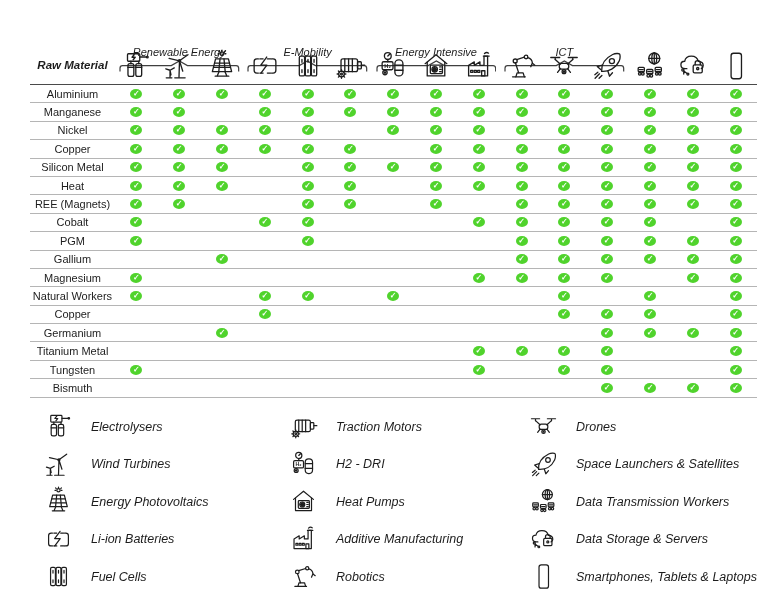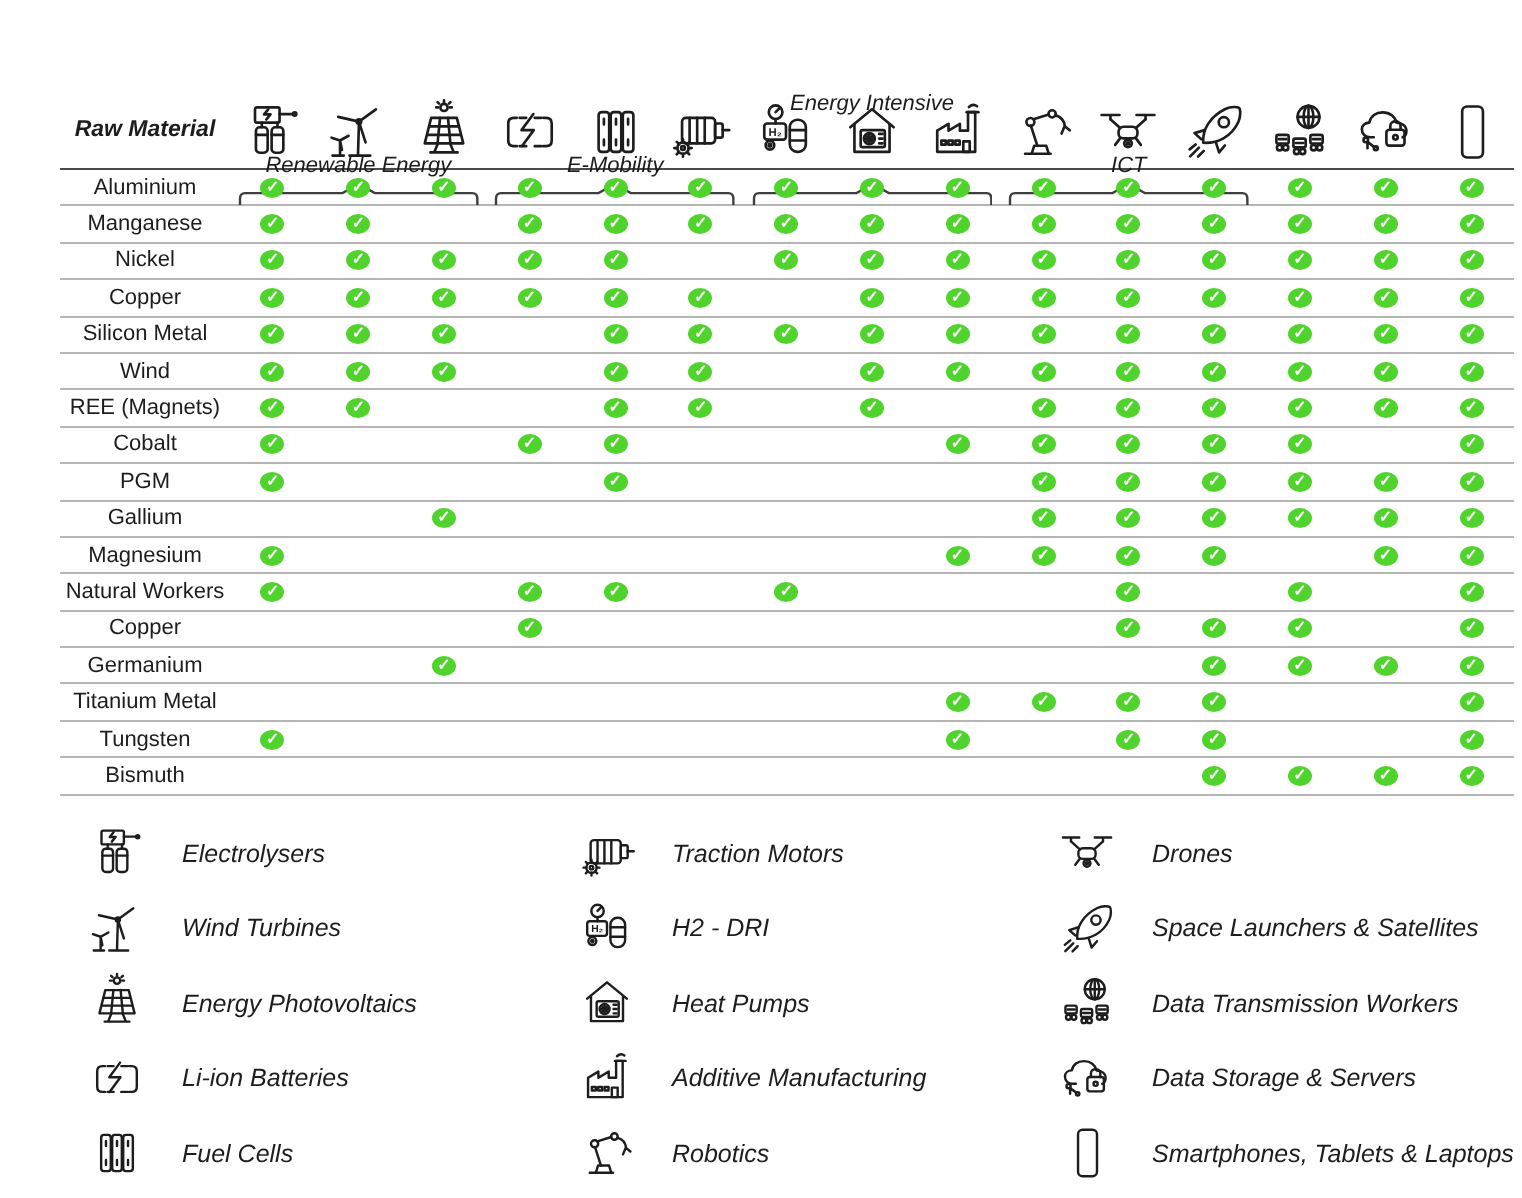--- a/index.html
+++ b/index.html
@@ -41,21 +41,21 @@
           <svg class="bracket" viewBox="0 0 120 13" preserveAspectRatio="none">
             <path d="M1 12.5V9Q1 6 3.5 6H52L60 1L68 6H116.5Q119 6 119 9V12.5" vector-effect="non-scaling-stroke"></path>
           </svg>
         </div>
         <div class="cat" style="grid-column: span 3;">
           <div class="cat-label">E-Mobility</div>
           <svg class="bracket" viewBox="0 0 120 13" preserveAspectRatio="none">
             <path d="M1 12.5V9Q1 6 3.5 6H52L60 1L68 6H116.5Q119 6 119 9V12.5" vector-effect="non-scaling-stroke"></path>
           </svg>
         </div>
-        <div class="cat" style="grid-column: span 3; gap: 31px;">
+        <div class="cat" style="grid-column: span 3;">
           <div class="cat-label">Energy Intensive</div>
           <svg class="bracket" viewBox="0 0 120 13" preserveAspectRatio="none">
             <path d="M1 12.5V9Q1 6 3.5 6H52L60 1L68 6H116.5Q119 6 119 9V12.5" vector-effect="non-scaling-stroke"></path>
           </svg>
         </div>
         <div class="cat" style="grid-column: span 3;">
           <div class="cat-label">ICT</div>
           <svg class="bracket" viewBox="0 0 120 13" preserveAspectRatio="none">
             <path d="M1 12.5V9Q1 6 3.5 6H52L60 1L68 6H116.5Q119 6 119 9V12.5" vector-effect="non-scaling-stroke"></path>
           </svg>
@@ -441,21 +441,21 @@
             <span class="check" style="background: rgb(80, 211, 44);">✓</span>
           </div>
           <div class="cell">
             <span class="check" style="background: rgb(80, 211, 44);">✓</span>
           </div>
           <div class="cell">
             <span class="check" style="background: rgb(80, 211, 44);">✓</span>
           </div>
         </div>
         <div class="mat-row">
-          <div class="mat-label">Wind</div>
+          <div class="mat-label">Heat</div>
           <div class="cell">
             <span class="check" style="background: rgb(80, 211, 44);">✓</span>
           </div>
           <div class="cell">
             <span class="check" style="background: rgb(80, 211, 44);">✓</span>
           </div>
           <div class="cell">
             <span class="check" style="background: rgb(80, 211, 44);">✓</span>
           </div>
           <div class="cell"></div>

